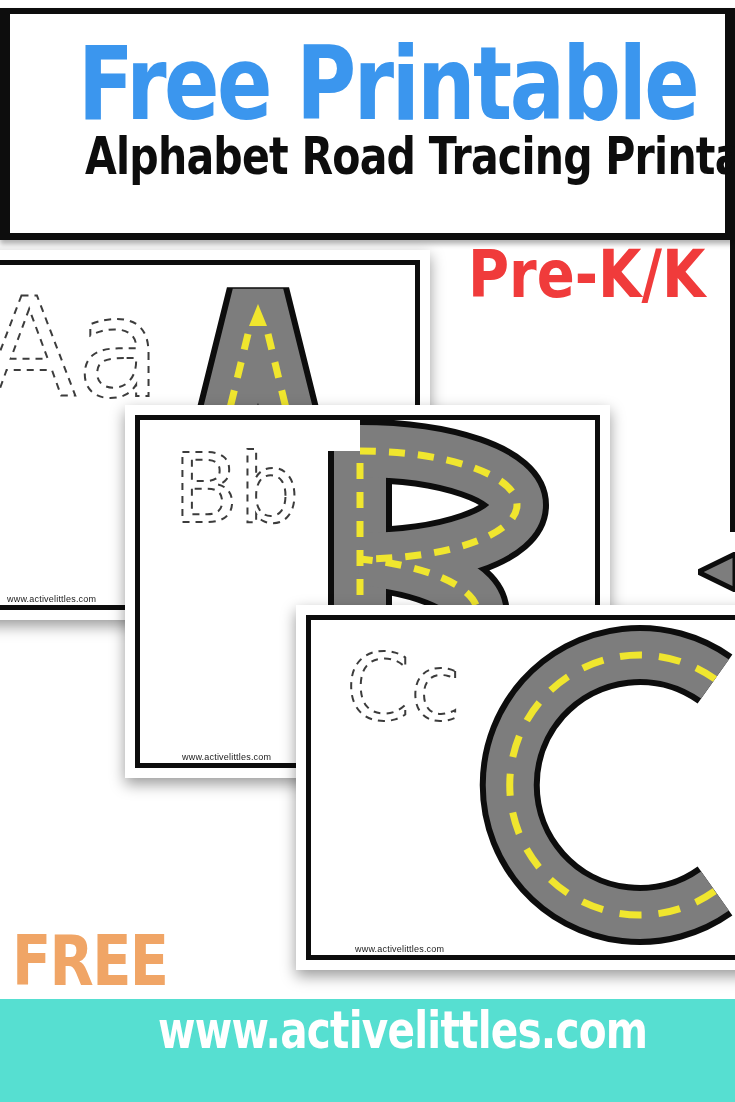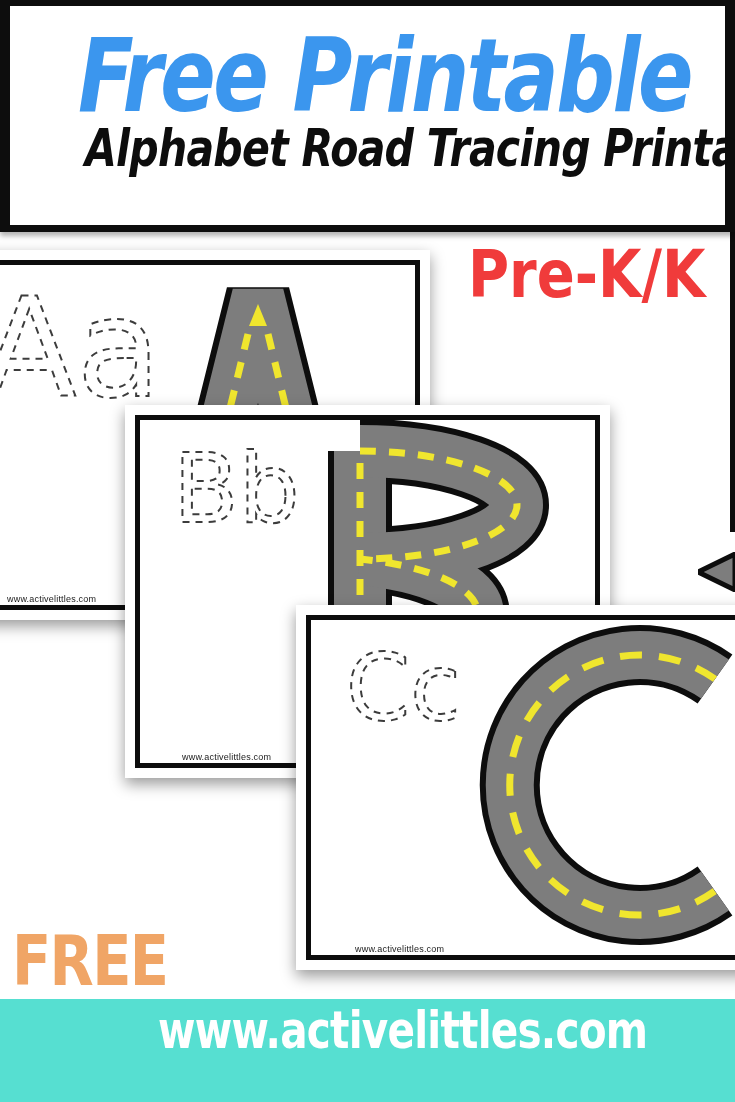--- a/index.html
+++ b/index.html
@@ -3,26 +3,25 @@
 <meta charset="utf-8">
 <style>
   html, body { margin:0; padding:0; background:#fff; }
   .page {
     position:relative; width:735px; height:1102px; overflow:hidden; background:#ffffff;
     font-family:"DejaVu Sans","Liberation Sans",sans-serif;
   }
 
   
   .title-section {
-    position:absolute; left:0; top:0; width:735px; height:232px; box-sizing:border-box;
+    position:absolute; left:0; top:8px; width:735px; height:232px; box-sizing:border-box;
     background:#fff; z-index:10;
     border:10px solid var(--frame_black);
     border-top-width:6px; border-bottom-width:7px;
     box-shadow:0 4px 5px rgba(0,0,0,0.30);
-    font-style:italic;
   }
   .main-title {
     position:absolute; top:20px; left:0; width:100%; margin:0; text-align:center;
     font-size:101px; line-height:1; font-weight:bold; letter-spacing:-3px;
     color:var(--title_blue); white-space:nowrap; transform:scaleX(0.81);
   }
   .sub-title {
     position:absolute; top:116px; left:0; width:100%; margin:0; text-align:center;
     font-size:52px; line-height:1; font-weight:bold; letter-spacing:-1px;
     color:var(--frame_black); white-space:nowrap; transform:scaleX(0.79);

